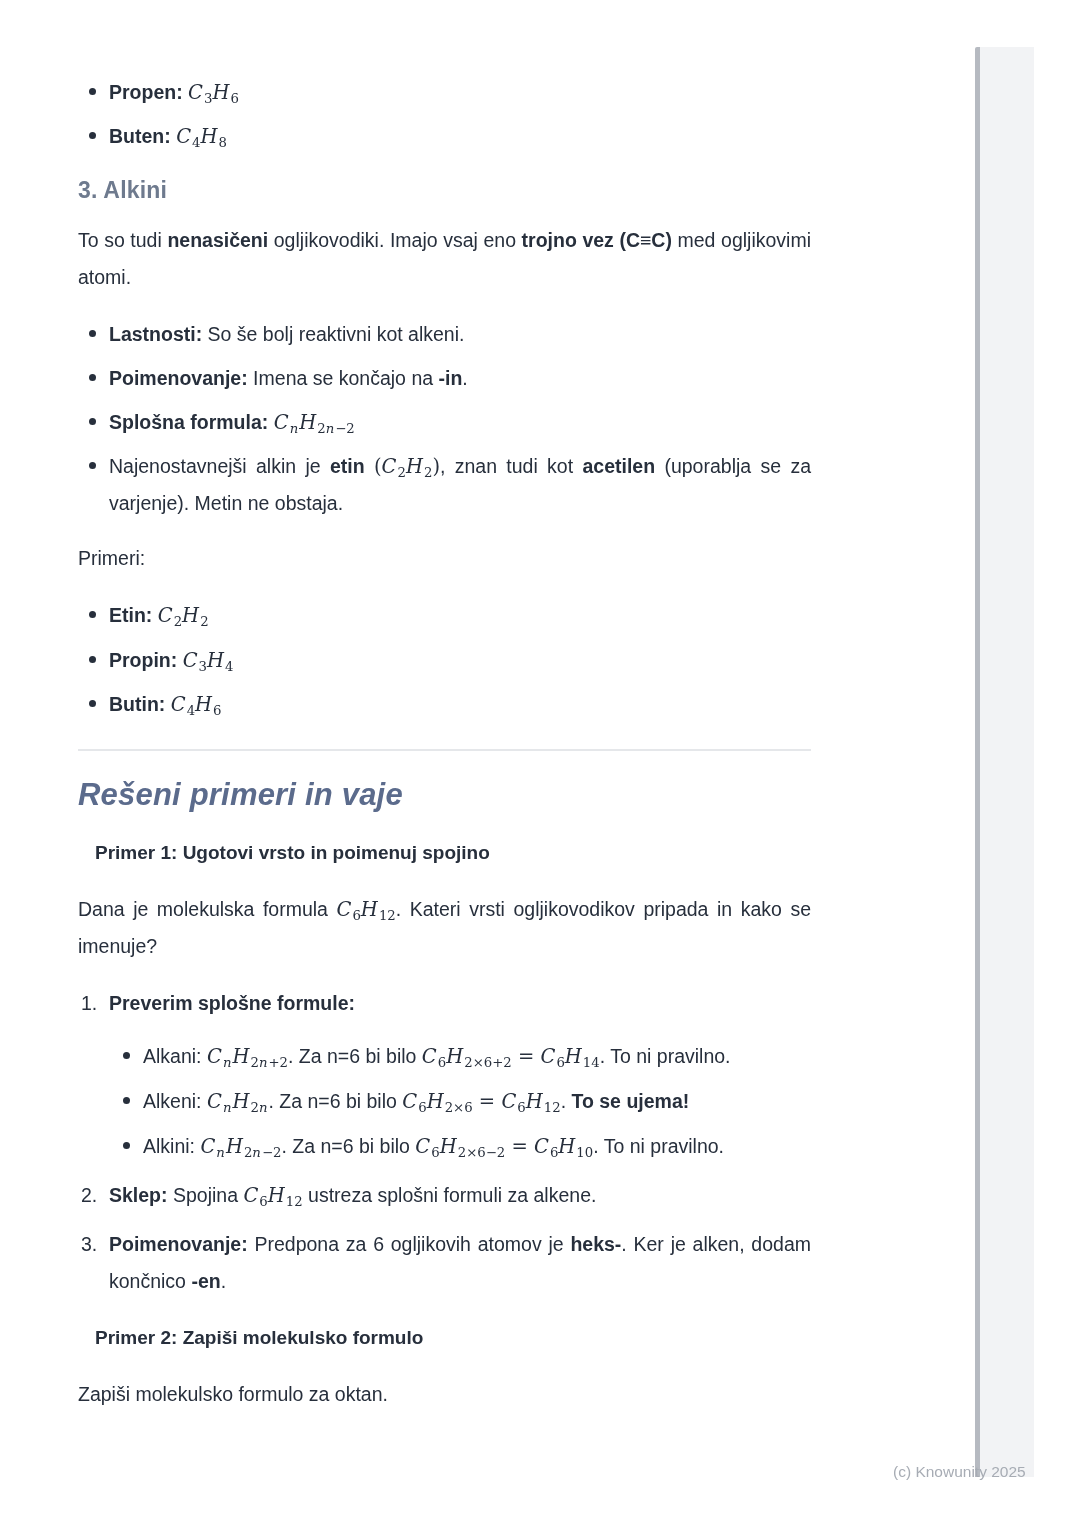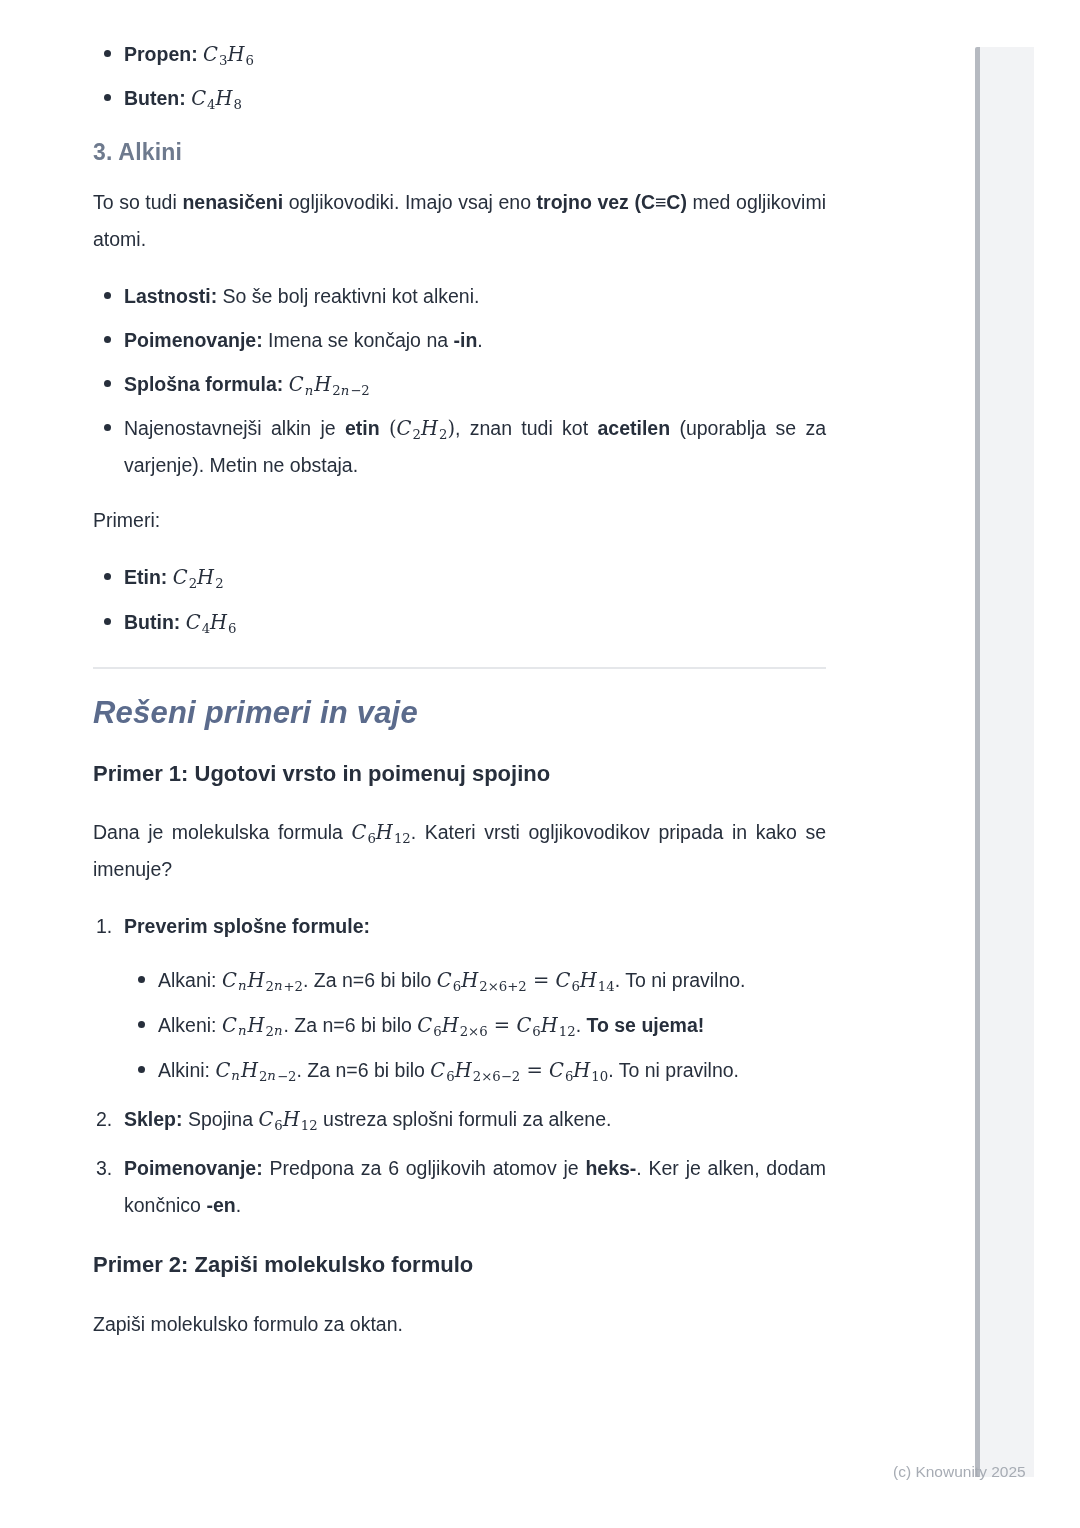--- a/index.html
+++ b/index.html
@@ -7,23 +7,23 @@
     width: 1080px; height: 1528px;
     background: #ffffff;
     overflow: hidden;
     position: relative;
     font-family: "Liberation Sans", "DejaVu Sans", sans-serif;
     color: var(--body_text, #272f3c);
     -webkit-font-smoothing: antialiased;
   }
   .content {
     position: absolute;
-    left: 93px; top: 0;
+    left: 78px; top: 0;
     width: 733px;
-    padding-top: 36px;
+    padding-top: 74px;
     box-sizing: content-box;
   }
   p, li {
     font-size: 19.5px;
     line-height: 1.9;
     text-align: justify;
     margin: 0;
   }
   p { margin: 0 0 20px; }
   ul.blist { list-style: none; margin: 0 0 18px; padding: 0 0 0 31px; }
@@ -50,23 +50,23 @@
     margin: 0 0 22px;
     letter-spacing: .2px;
     font-style: italic;
   }
   hr.divider {
     border: none;
     border-top: 2px solid var(--divider, #e5e7ea);
     margin: 26px 0 26px;
   }
   .sub {
-    font-size: 22px;
+    font-size: 19px;
     font-weight: 700;
-    margin: 0 0 20px;
+    margin: 0 17px 20px;
     text-align: left;
   }
   ol.steps { list-style: none; margin: 4px 0 20px; padding: 0; }
   ol.steps > li { position: relative; padding-left: 31px; margin-bottom: 12px; }
   ol.steps .num { position: absolute; left: 3px; top: 0; }
   ul.nested { list-style: none; margin: 16px 0 0; padding: 0 0 0 34px; }
   ul.nested > li { position: relative; margin-bottom: 8px; }
   ul.nested > li::before {
     content: "";
     position: absolute;
@@ -120,20 +120,21 @@
     <li><b>Lastnosti:</b> So še bolj reaktivni kot alkeni.</li>
     <li><b>Poimenovanje:</b> Imena se končajo na <b>-in</b>.</li>
     <li><b>Splošna formula:</b> <span class="math"><i>C</i><sub><i>n</i></sub><i>H</i><sub>2<i>n</i>−2</sub></span></li>
     <li>Najenostavnejši alkin je <b>etin</b> <span class="math">(<i>C</i><sub>2</sub><i>H</i><sub>2</sub>)</span>, znan tudi kot <b>acetilen</b> (uporablja se za varjenje). Metin ne obstaja.</li>
   </ul>
 
   <p>Primeri:</p>
 
   <ul class="blist">
     <li><b>Etin:</b> <span class="math"><i>C</i><sub>2</sub><i>H</i><sub>2</sub></span></li>
+    <li><b>Propin:</b> <span class="math"><i>C</i><sub>3</sub><i>H</i><sub>4</sub></span></li>
     <li><b>Butin:</b> <span class="math"><i>C</i><sub>4</sub><i>H</i><sub>6</sub></span></li>
   </ul>
 
   <hr class="divider">
 
   <h1 class="big-h">Rešeni primeri in vaje</h1>
 
   <p class="sub">Primer 1: Ugotovi vrsto in poimenuj spojino</p>
 
   <p>Dana je molekulska formula <span class="math"><i>C</i><sub>6</sub><i>H</i><sub>12</sub></span>. Kateri vrsti ogljikovodikov pripada in kako se imenuje?</p>

